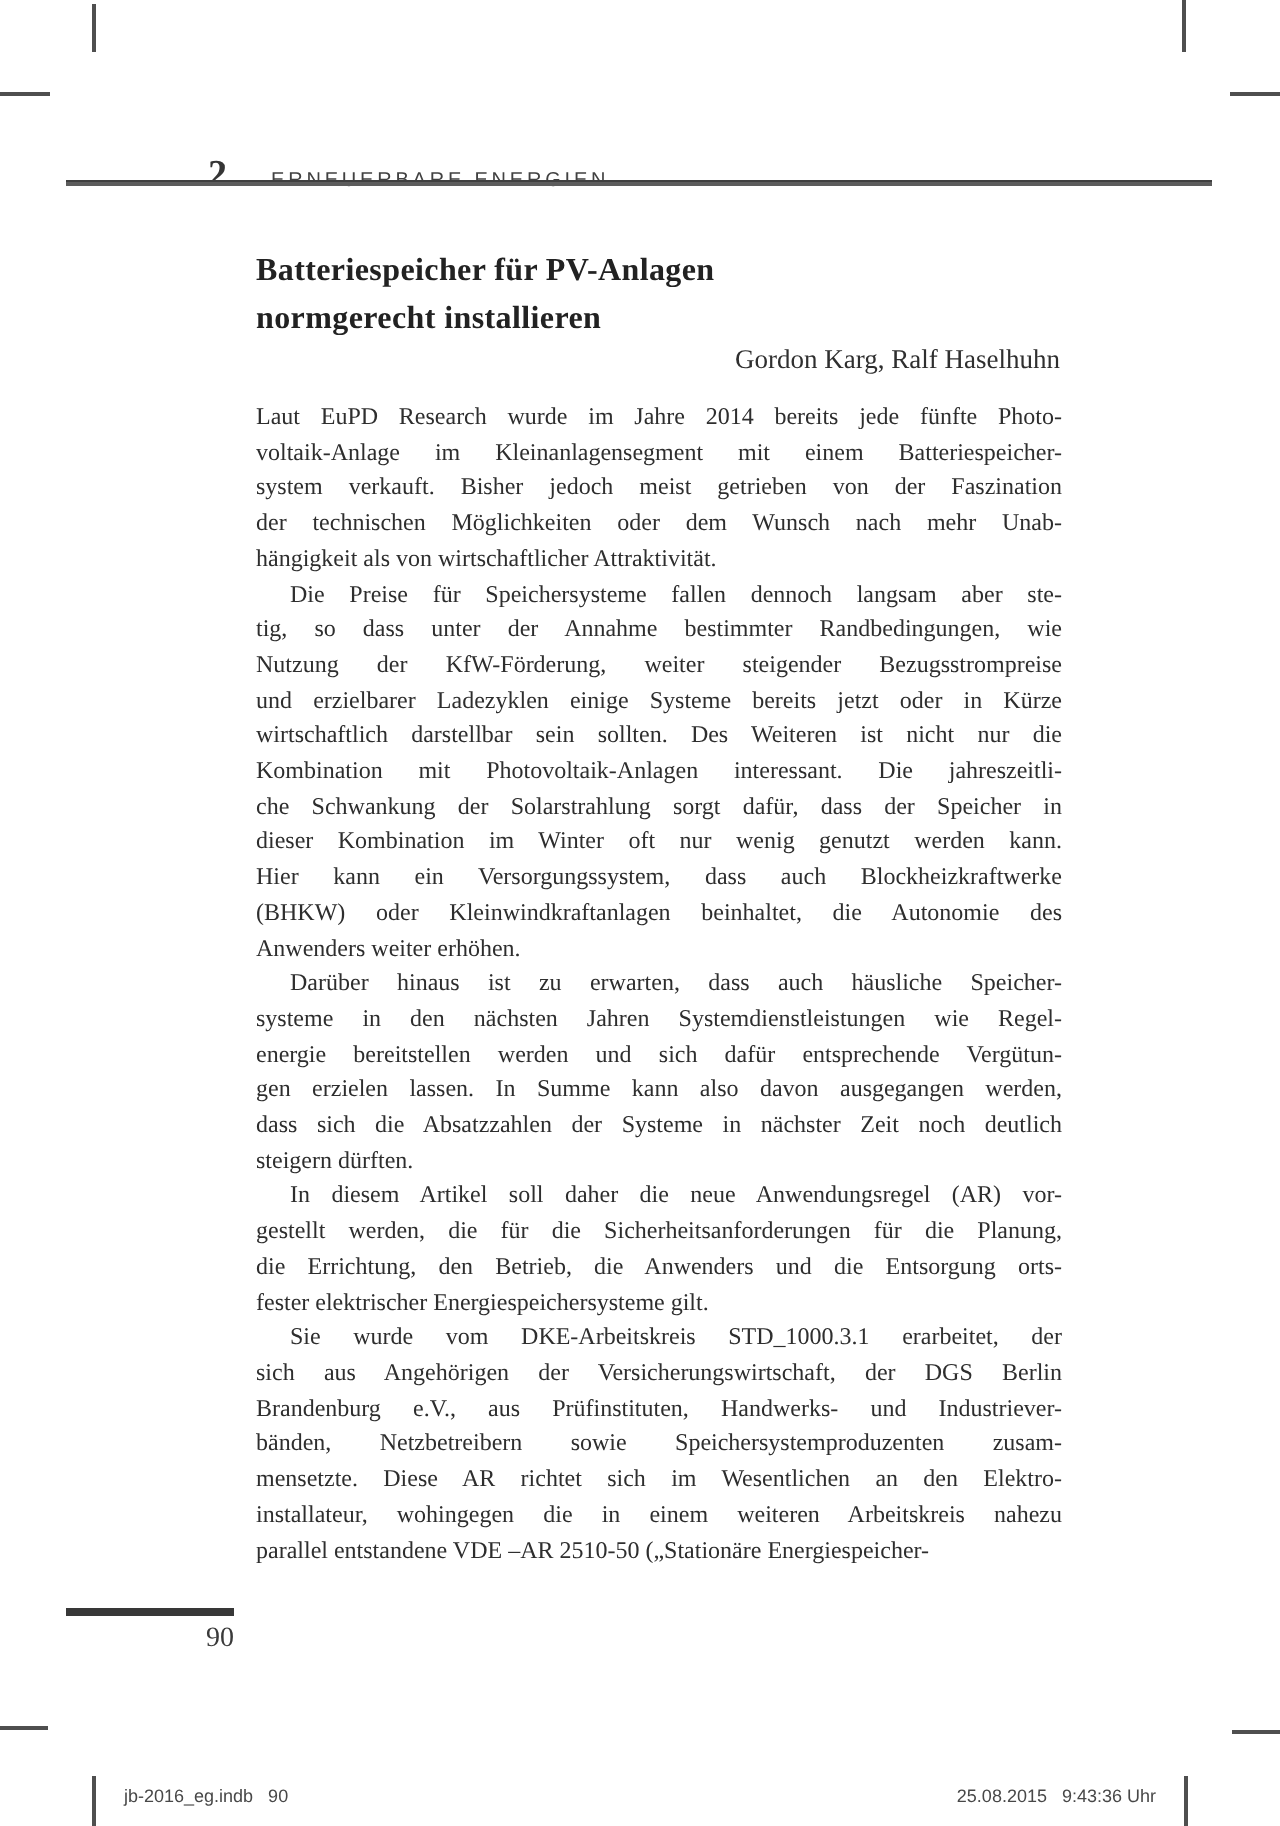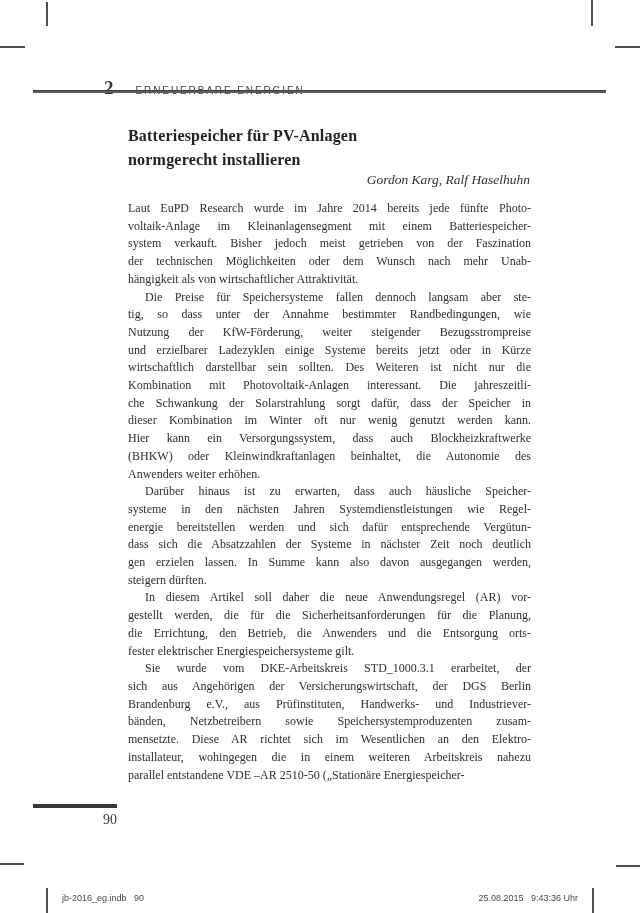--- a/index.html
+++ b/index.html
@@ -59,21 +59,20 @@
     width: 440px;
     font-size: 16px; font-weight: bold; line-height: 24px;
     color: #222222;
     letter-spacing: 0.2px;
   }
   #byline {
     position: absolute;
     left: 128px; top: 172px;
     width: 402px;
     text-align: right;
-    font-style: italic;
     font-size: 13.5px;
     color: #2f2f2f;
   }
   #article-body {
     position: absolute;
     left: 128px; top: 200px;
     width: 403px;
     font-size: 12px;
     line-height: 17.7px;
     color: #2e2e2e;
@@ -155,22 +154,22 @@
         <div class="line">che Schwankung der Solarstrahlung sorgt dafür, dass der Speicher in</div>
         <div class="line">dieser Kombination im Winter oft nur wenig genutzt werden kann.</div>
         <div class="line">Hier kann ein Versorgungssystem, dass auch Blockheizkraftwerke</div>
         <div class="line">(BHKW) oder Kleinwindkraftanlagen beinhaltet, die Autonomie des</div>
         <div class="line last">Anwenders weiter erhöhen.</div>
       </div>
       <div class="para indent">
         <div class="line first">Darüber hinaus ist zu erwarten, dass auch häusliche Speicher-</div>
         <div class="line">systeme in den nächsten Jahren Systemdienstleistungen wie Regel-</div>
         <div class="line">energie bereitstellen werden und sich dafür entsprechende Vergütun-</div>
+        <div class="line">gen erzielen lassen. In Summe kann also davon ausgegangen werden,</div>
         <div class="line">dass sich die Absatzzahlen der Systeme in nächster Zeit noch deutlich</div>
-        <div class="line">gen erzielen lassen. In Summe kann also davon ausgegangen werden,</div>
         <div class="line last">steigern dürften.</div>
       </div>
       <div class="para indent">
         <div class="line first">In diesem Artikel soll daher die neue Anwendungsregel (AR) vor-</div>
         <div class="line">gestellt werden, die für die Sicherheitsanforderungen für die Planung,</div>
         <div class="line">die Errichtung, den Betrieb, die Anwenders und die Entsorgung orts-</div>
         <div class="line last">fester elektrischer Energiespeichersysteme gilt.</div>
       </div>
       <div class="para indent">
         <div class="line first">Sie wurde vom DKE-Arbeitskreis STD_1000.3.1 erarbeitet, der</div>

